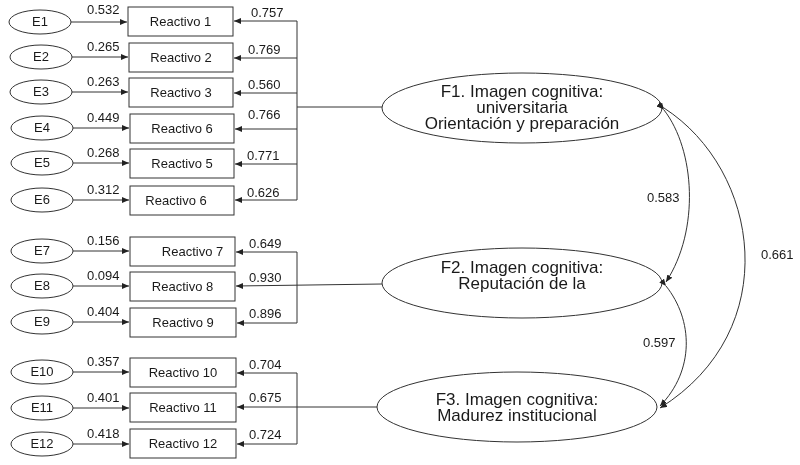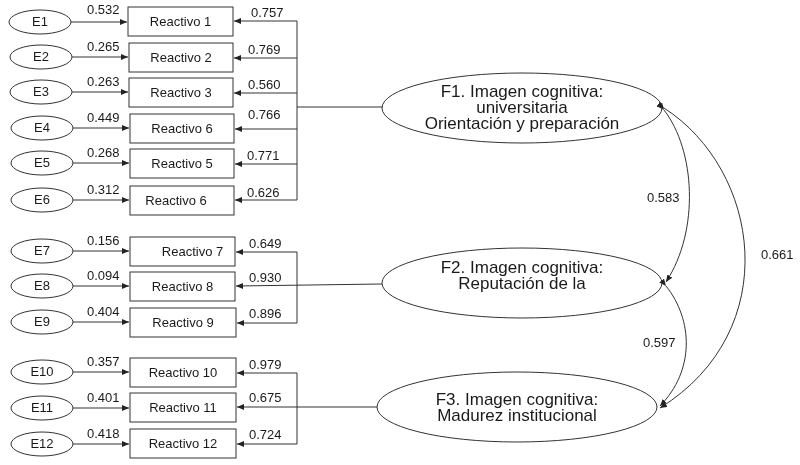--- a/index.html
+++ b/index.html
@@ -132,21 +132,21 @@
 
 <div class="lbl" style="left:251px;top:6px;">0.757</div>
 <div class="lbl" style="left:248px;top:43px;">0.769</div>
 <div class="lbl" style="left:248px;top:78px;">0.560</div>
 <div class="lbl" style="left:248px;top:108px;">0.766</div>
 <div class="lbl" style="left:247px;top:149px;">0.771</div>
 <div class="lbl" style="left:247px;top:186px;">0.626</div>
 <div class="lbl" style="left:249px;top:237px;">0.649</div>
 <div class="lbl" style="left:249px;top:271px;text-align:right;">0.930</div>
 <div class="lbl" style="left:249px;top:307px;">0.896</div>
-<div class="lbl" style="left:249px;top:358px;">0.979</div>
+<div class="lbl" style="left:249px;top:358px;">0.704</div>
 <div class="lbl" style="left:249px;top:391px;">0.675</div>
 <div class="lbl" style="left:249px;top:428px;">0.724</div>
 
 <div class="factor" style="left:402px;top:84px;width:240px;">
   <div>F1. Imagen cognitiva:</div>
   <div>universitaria</div>
   <div>Orientación y preparación</div>
 </div>
 <div class="factor" style="left:402px;top:260px;width:240px;">
   <div>F2. Imagen cognitiva:</div>

